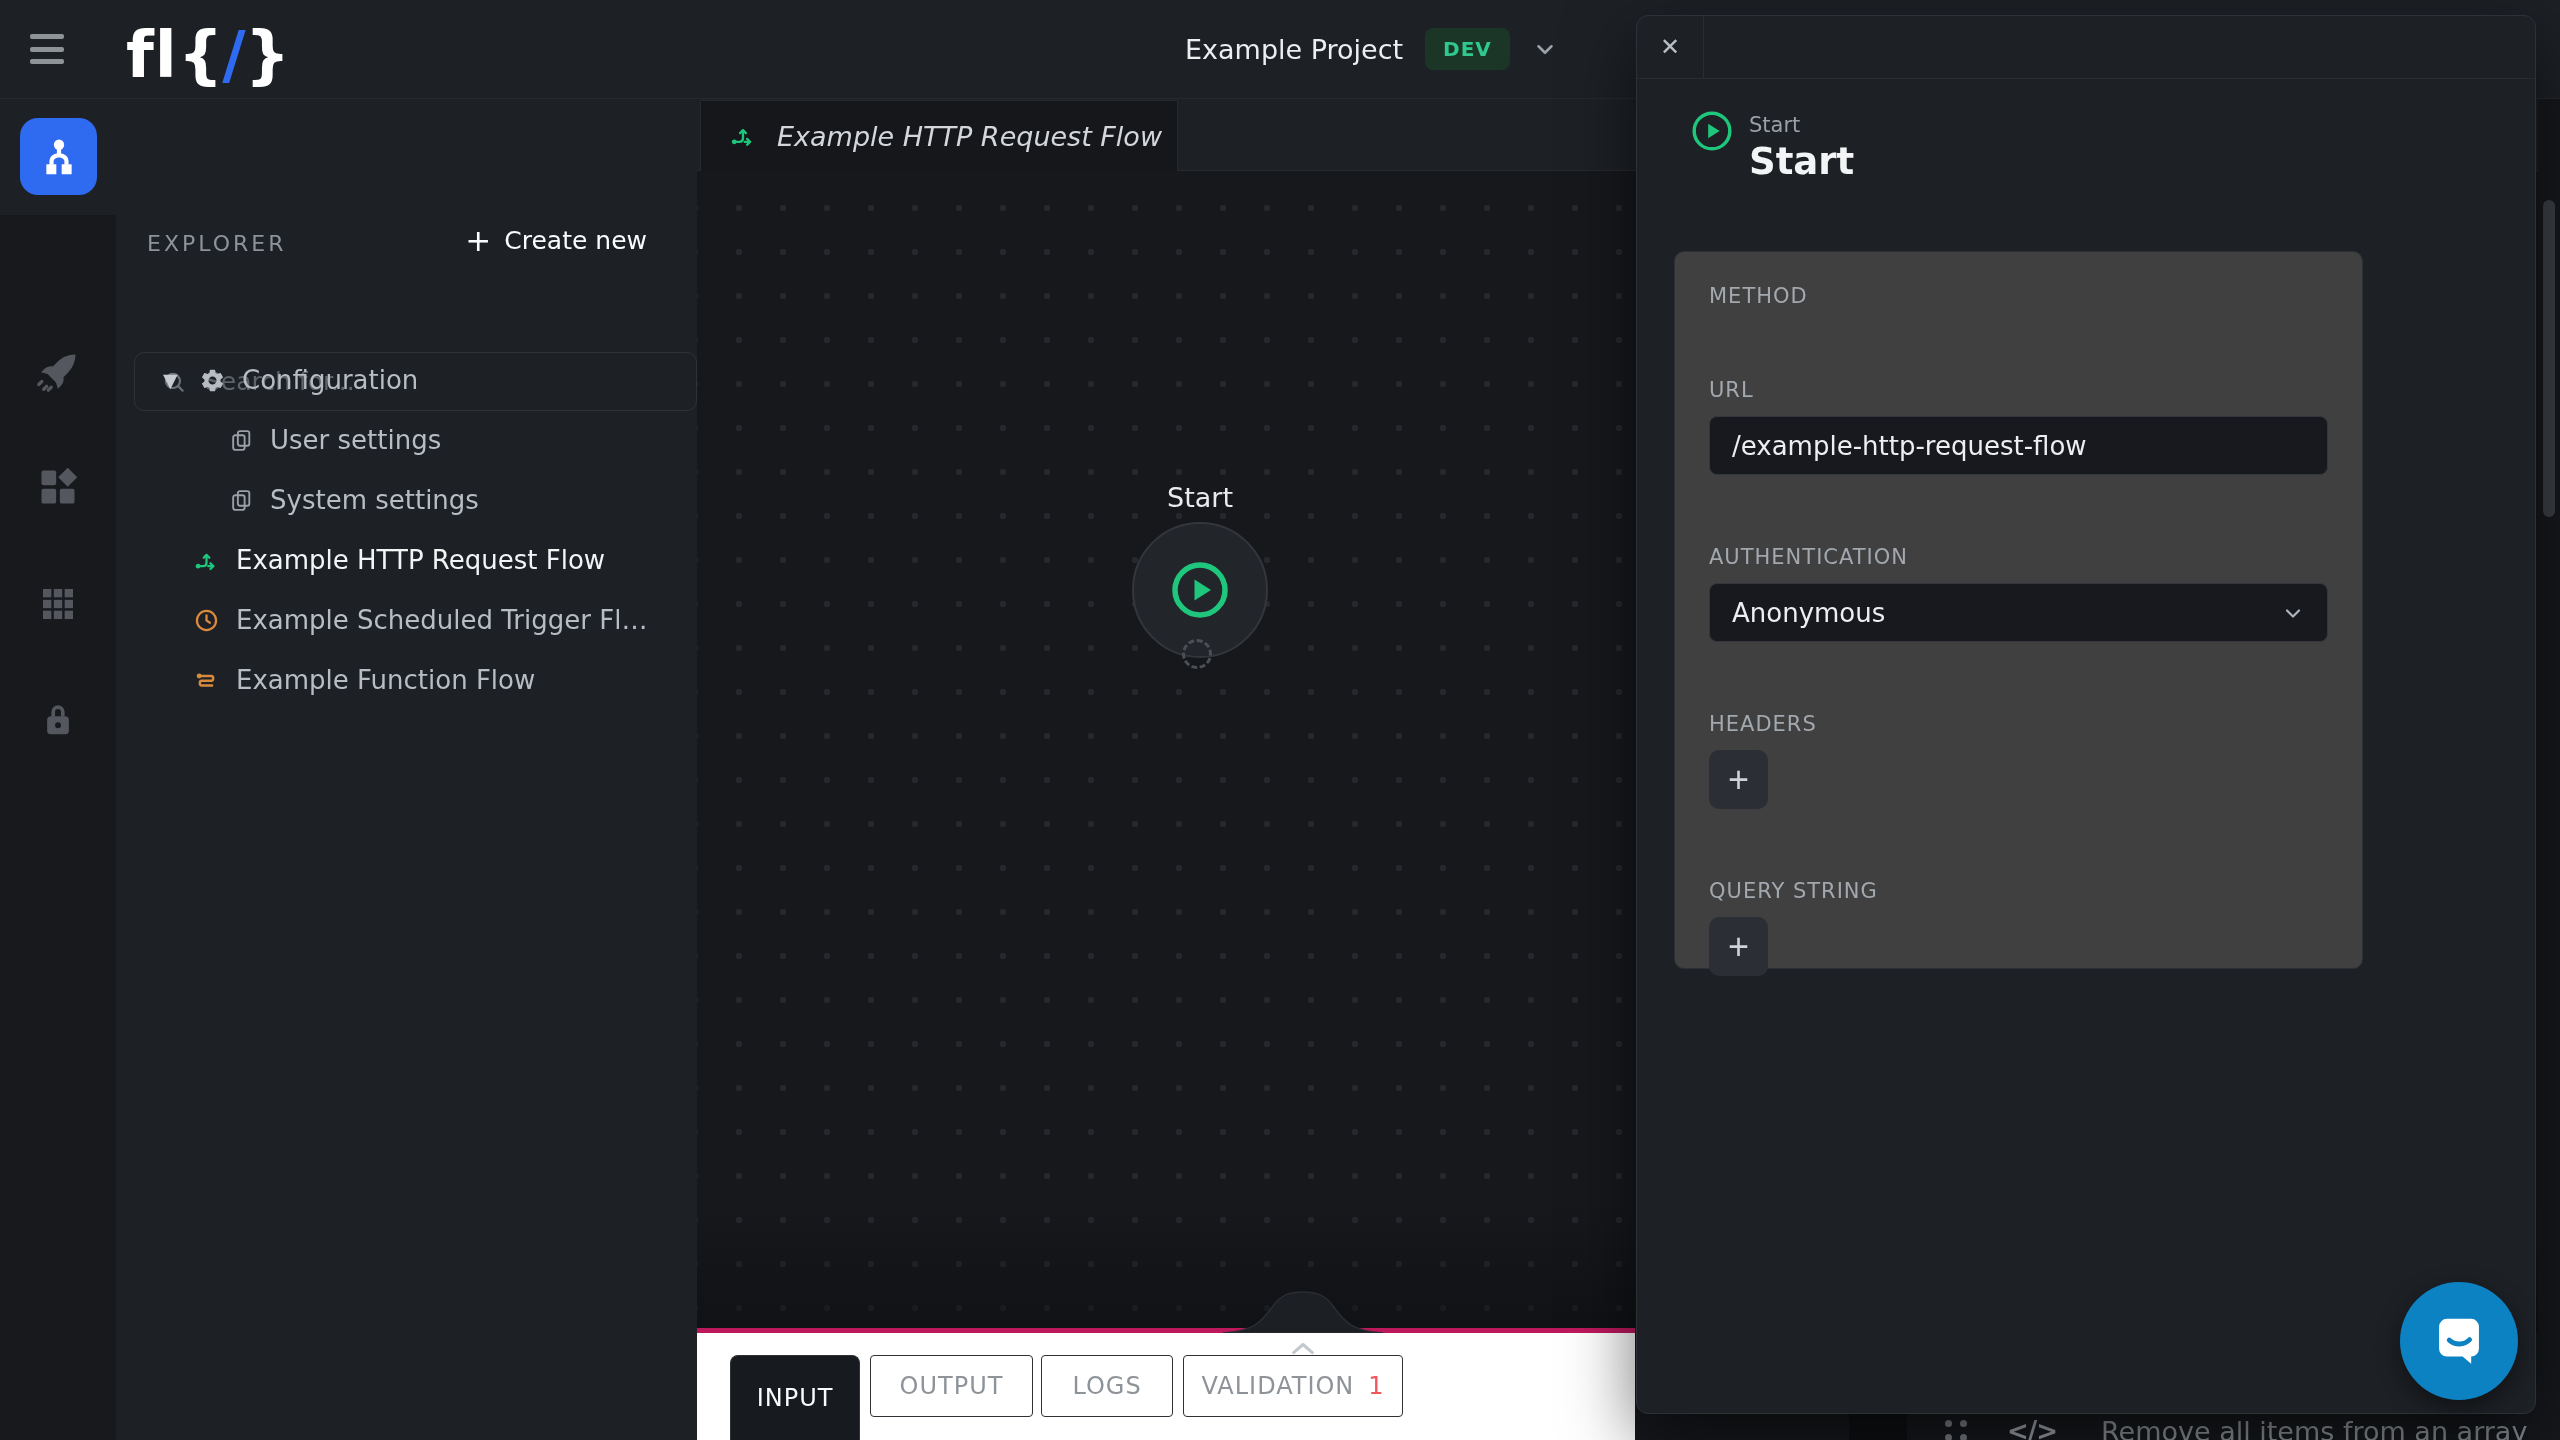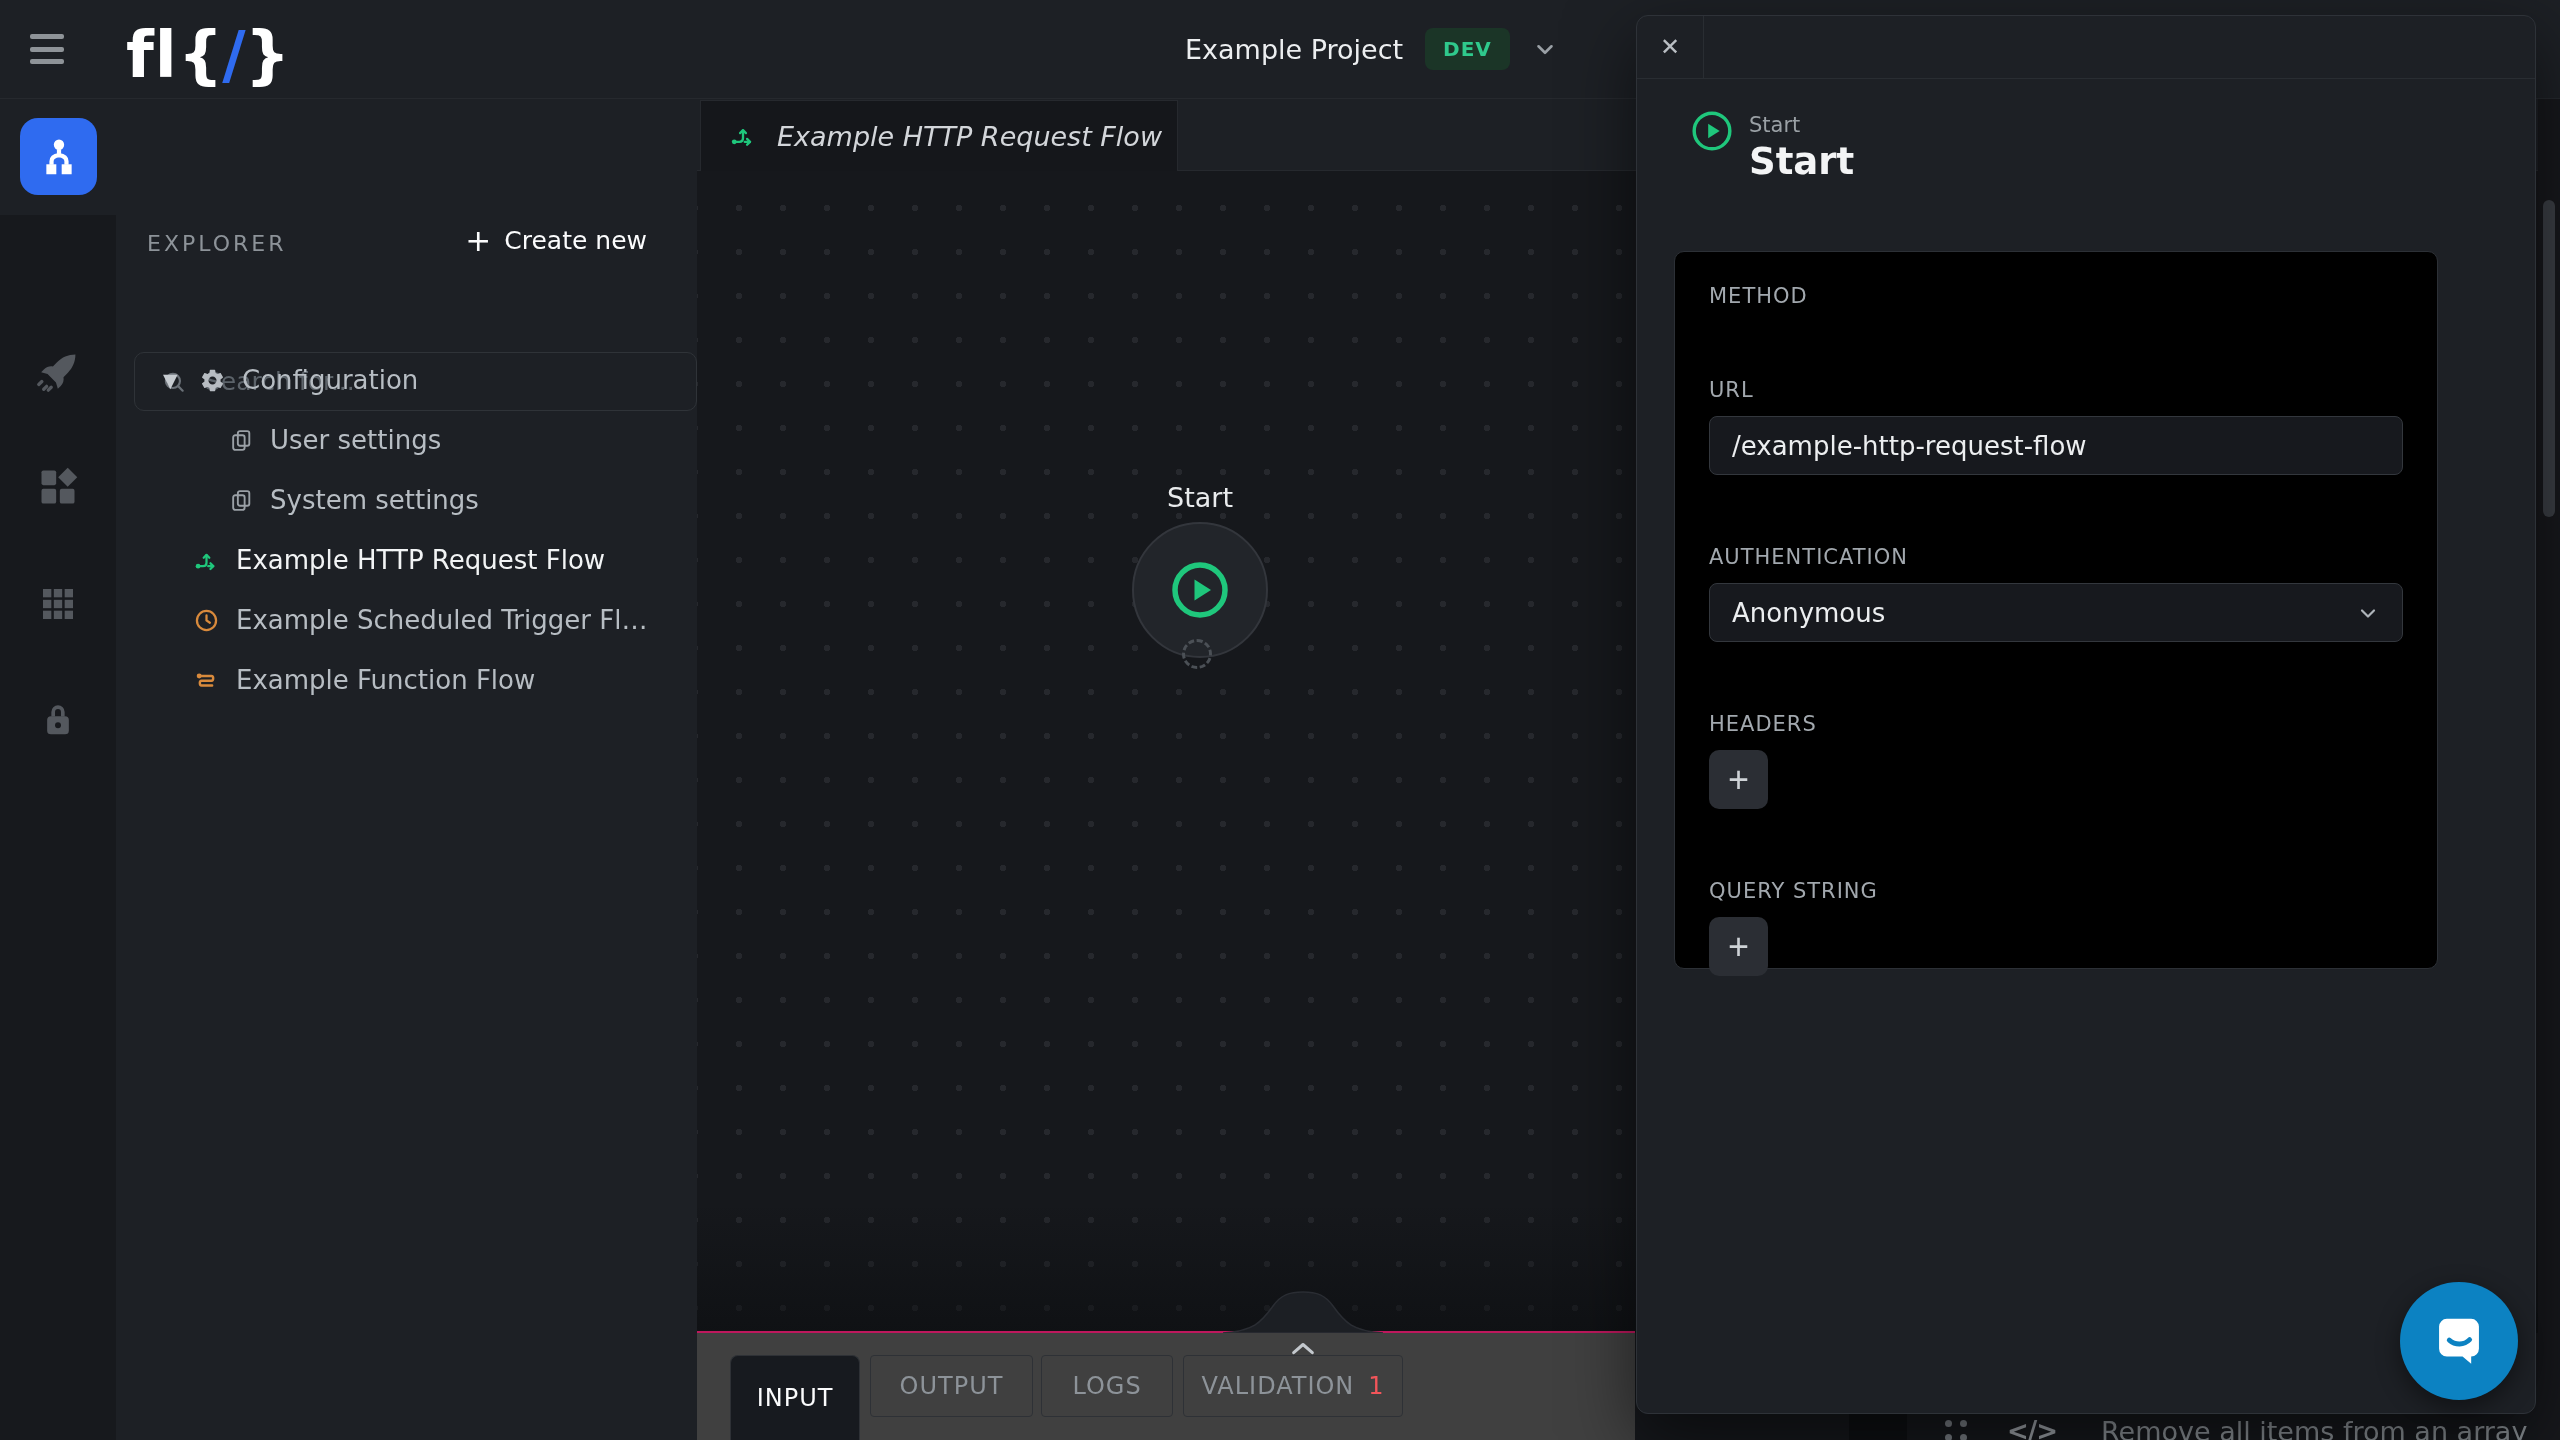--- a/index.html
+++ b/index.html
@@ -65,22 +65,22 @@
             background:linear-gradient(to bottom,rgba(10,12,14,0),rgba(10,12,14,.55));pointer-events:none;}
   .node-label{position:absolute;left:433px;top:312px;width:140px;text-align:center;
               font-size:27px;color:#e9ebed;}
   .node-circle{position:absolute;left:435px;top:352px;width:132px;height:132px;border-radius:50%;
                background:#22252a;border:2px solid #33363c;display:flex;align-items:center;
                justify-content:center;cursor:pointer;}
   .node-port{position:absolute;left:485px;top:469px;width:30px;height:30px;border-radius:50%;
              border:3px dashed #4b5056;box-sizing:border-box;cursor:pointer;}
 
   
-  .io-panel{position:absolute;left:0;bottom:0;width:938px;height:107px;background:#404040;
-            border-top:2px solid #be185d;}
+  .io-panel{position:absolute;left:0;bottom:0;width:938px;height:107px;background:#ffffff;
+            border-top:5px solid #be185d;}
   .hump{position:absolute;left:526px;top:-42px;width:160px;height:42px;}
   .hump-chev{position:absolute;left:592px;top:6px;color:#c3c8cd;cursor:pointer;}
   .iotab{position:absolute;top:22px;box-sizing:border-box;display:flex;align-items:center;
          justify-content:center;gap:14px;font-size:24px;letter-spacing:1px;color:#8d9399;
          border:1px solid #2e3136;border-radius:4px;cursor:pointer;background:transparent;}
   .iotab.active{background:#171a1f;color:#fbfcfd;border-radius:8px 8px 0 0;border-bottom:none;height:85px;}
   .vbadge{color:#f2555a;font-weight:400;}
 
   
   .palette{position:absolute;left:1849px;top:1414px;width:689px;height:26px;background:#16181c;
@@ -97,22 +97,22 @@
   .inspector{position:absolute;left:1636px;top:15px;width:900px;height:1399px;background:#1d2025;
              border:1px solid #2e3238;border-radius:12px;box-shadow:0 24px 70px rgba(0,0,0,.55);
              z-index:40;box-sizing:border-box;}
   .insp-closerow{position:absolute;left:0;top:0;right:0;height:62px;border-bottom:1px solid #292d32;}
   .insp-closecell{position:absolute;left:0;top:0;width:66px;height:62px;border-right:1px solid #292d32;
                   display:flex;align-items:center;justify-content:center;color:#b9bec3;font-size:24px;
                   cursor:pointer;}
   .insp-playicon{position:absolute;left:52px;top:92px;color:#1fc77c;}
   .insp-kind{position:absolute;left:112px;top:97px;font-size:21px;color:#9aa0a5;}
   .insp-title{position:absolute;left:112px;top:124px;font-size:37px;font-weight:700;color:#f3f4f5;}
-  .card{position:absolute;left:37px;top:235px;width:764px;height:718px;border:1px solid #2c3036;
-        border-radius:10px;background:#000000;box-sizing:border-box;padding:32px 34px 0;}
+  .card{position:absolute;left:37px;top:235px;width:689px;height:718px;border:1px solid #2c3036;
+        border-radius:10px;background:#404040;box-sizing:border-box;padding:32px 34px 0;}
   .f-label{font-size:21px;color:#a2a8ae;letter-spacing:1px;margin:0 0 14px;}
   .f-group{margin-top:70px;}
   .f-group.first{margin-top:0;}
   .f-control{height:59px;border:1px solid #33373d;border-radius:8px;background:#17191e;display:flex;
              align-items:center;padding:0 22px;font-size:26px;color:#eceef0;box-sizing:border-box;
              cursor:pointer;}
   .f-control .chev{margin-left:auto;color:#aeb4ba;}
   input.f-control{width:100%;outline:none;font-family:inherit;cursor:text;}
   .addbtn{width:59px;height:59px;border:none;border-radius:10px;background:#2b2e34;color:#ced2d6;
           font-size:36px;font-weight:300;display:flex;align-items:center;justify-content:center;

